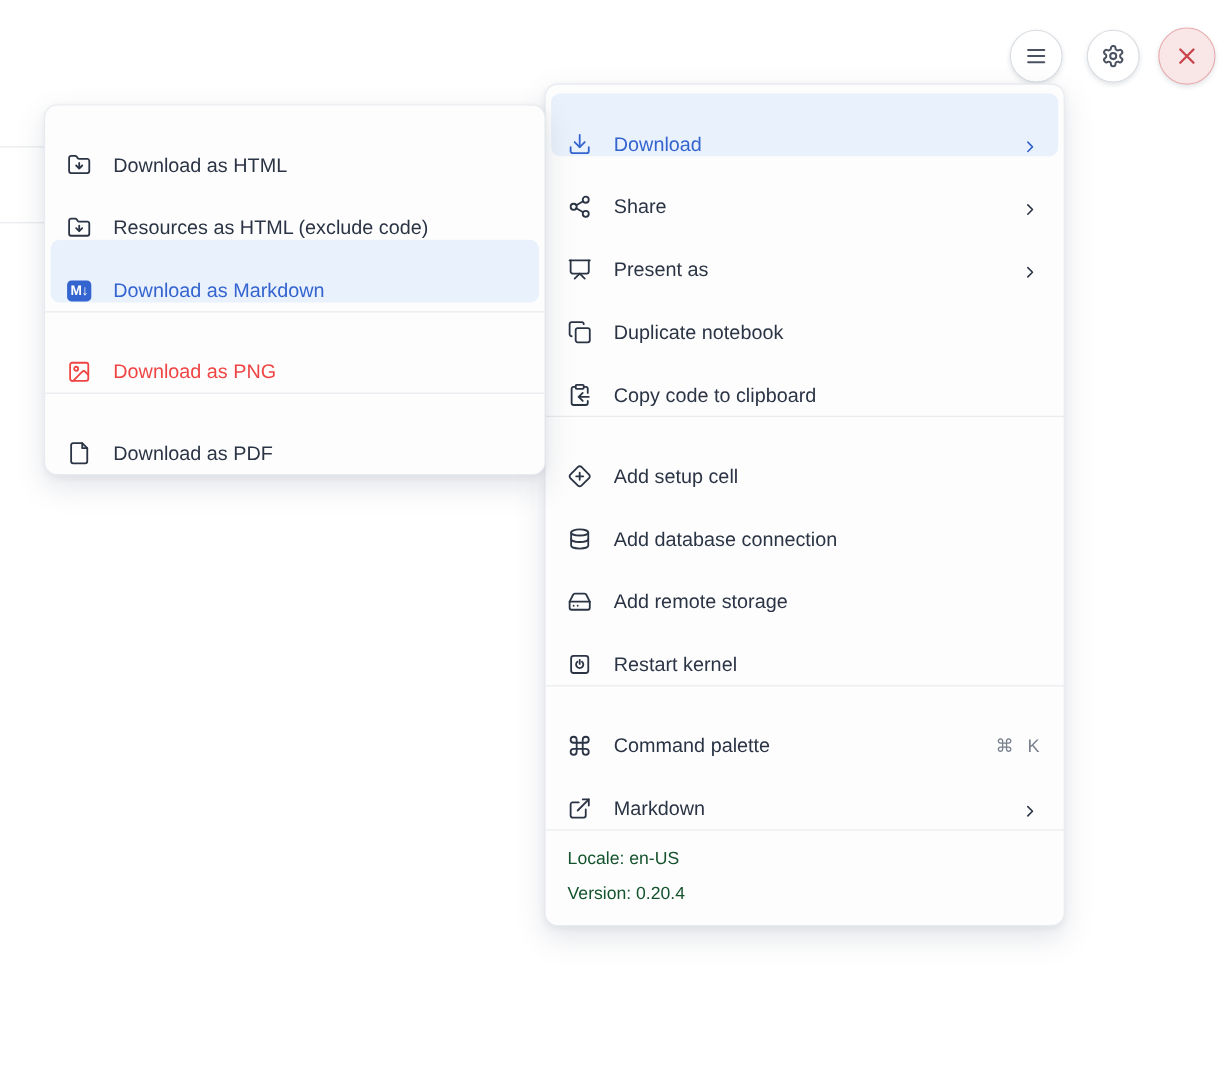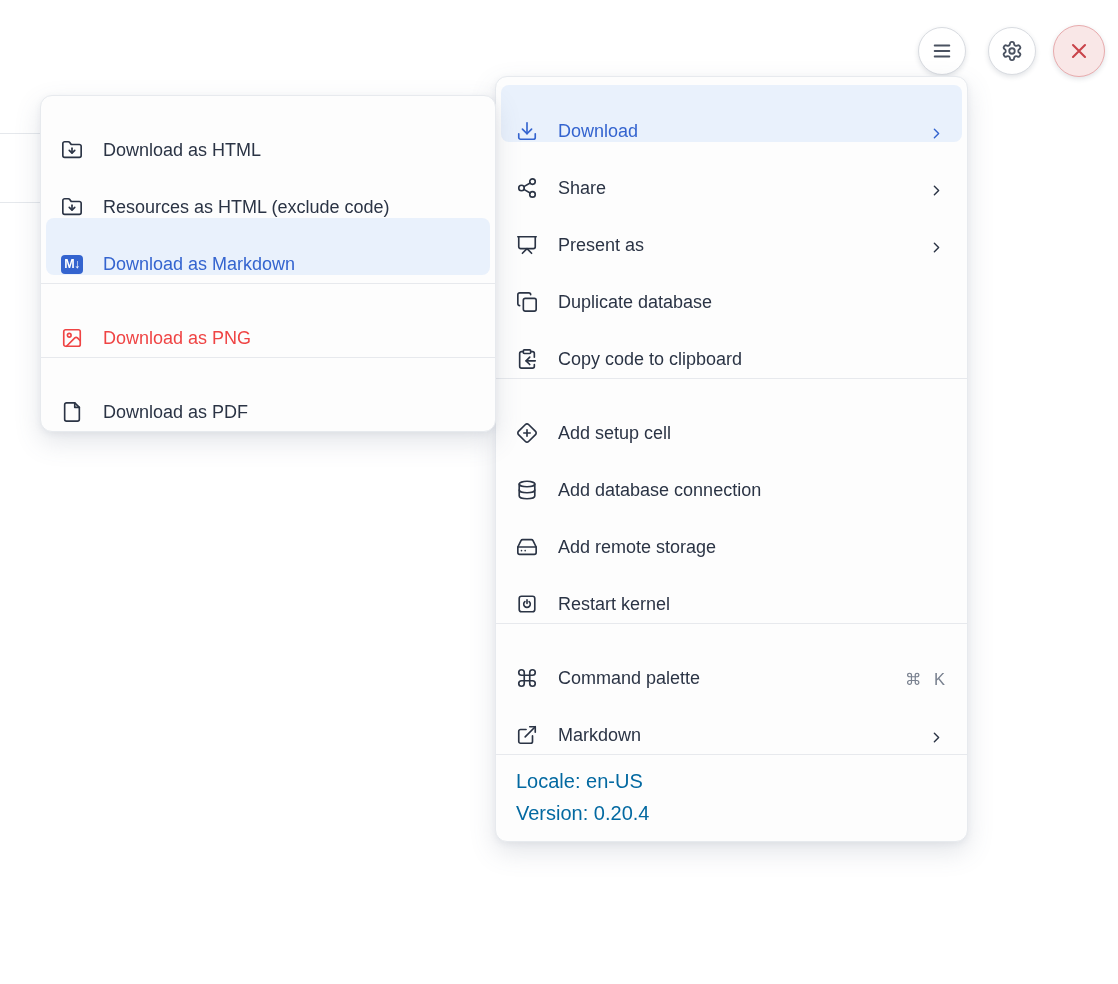--- a/index.html
+++ b/index.html
@@ -53,21 +53,21 @@
   .chev { width:17px; height:17px; flex:none; }
   .chev svg { width:17px; height:17px; display:block; }
   .shortcut { color:#79818f; font-size:16.5px; word-spacing:8px; flex:none; }
 
   .md-badge {
     width:27px; height:19px; border-radius:4px; background:#3464cf;
     color:#ffffff; font-size:12.5px; font-weight:bold;
     display:flex; align-items:center; justify-content:center; letter-spacing:-.5px;
   }
 
-  .menu-footer { padding:10px 20px 12px; font-size:20px; color:#0369a1; }
+  .menu-footer { padding:10px 20px 12px; font-size:16px; color:#14532d; }
   .menu-footer > div { line-height:32px; }
 </style>
 </head>
 <body>
 
 <div class="hline" style="left:0; top:133px; width:40px;"></div>
 <div class="hline" style="left:0; top:202px; width:40px;"></div>
 
 <div class="circle-btn" id="btn-menu">
   <span>
@@ -144,21 +144,21 @@
           </svg>
       </span>
     </div>
     <div class="mrow">
       <span class="micon">
         <svg viewBox="0 0 24 24" fill="none" stroke="currentColor" stroke-width="1.8" stroke-linecap="round" stroke-linejoin="round">
             <rect x="8" y="8" width="14" height="14" rx="2"></rect>
             <path d="M4 16c-1.1 0-2-.9-2-2V4c0-1.1.9-2 2-2h10c1.1 0 2 .9 2 2"></path>
           </svg>
       </span>
-      <span class="mlabel">Duplicate database</span>
+      <span class="mlabel">Duplicate notebook</span>
     </div>
     <div class="mrow">
       <span class="micon">
         <svg viewBox="0 0 24 24" fill="none" stroke="currentColor" stroke-width="1.8" stroke-linecap="round" stroke-linejoin="round">
             <rect x="8" y="2" width="8" height="4" rx="1"></rect>
             <path d="M8 4H6a2 2 0 0 0-2 2v14a2 2 0 0 0 2 2h12a2 2 0 0 0 2-2v-2"></path>
             <path d="M16 4h2a2 2 0 0 1 2 2v4"></path>
             <path d="M21 14H11"></path>
             <path d="m15 10-4 4 4 4"></path>
           </svg>

